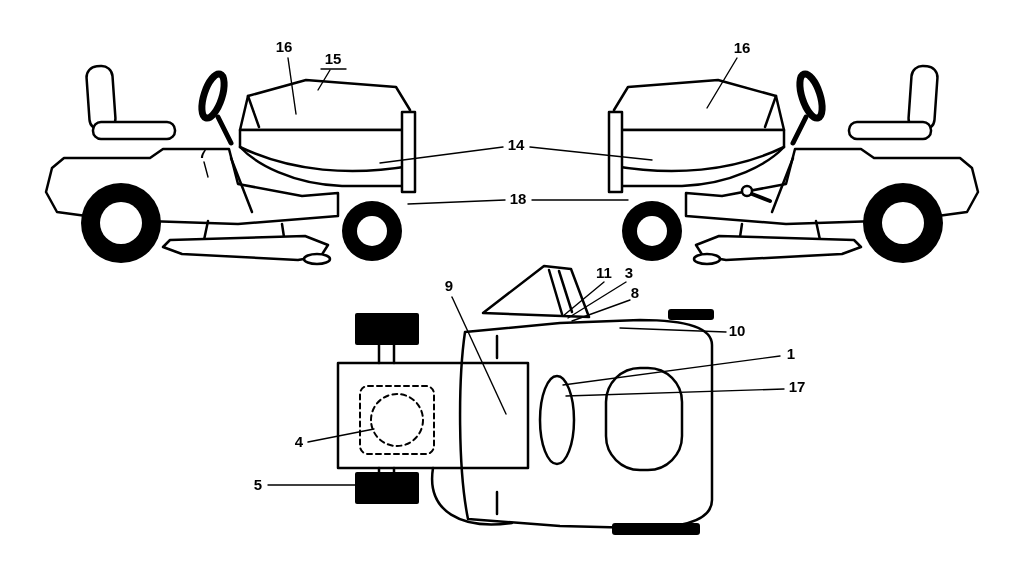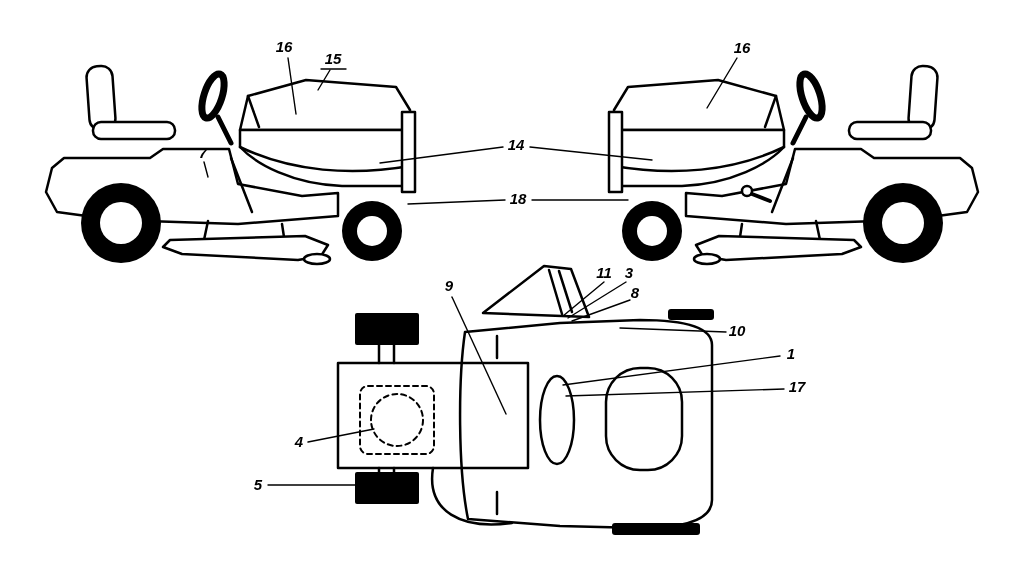--- a/index.html
+++ b/index.html
@@ -6,21 +6,20 @@
     margin: 0;
     padding: 0;
     background: #ffffff;
   }
   .canvas {
     position: relative;
     width: 1024px;
     height: 572px;
     background: #ffffff;
     overflow: hidden;
-    font-style: italic;
   }
   svg text.callout {
     font-family: "Liberation Sans", "DejaVu Sans", sans-serif;
     font-size: 15px;
     font-weight: 700;
     fill: #000000;
     text-anchor: middle;
   }
 </style>
 </head>

